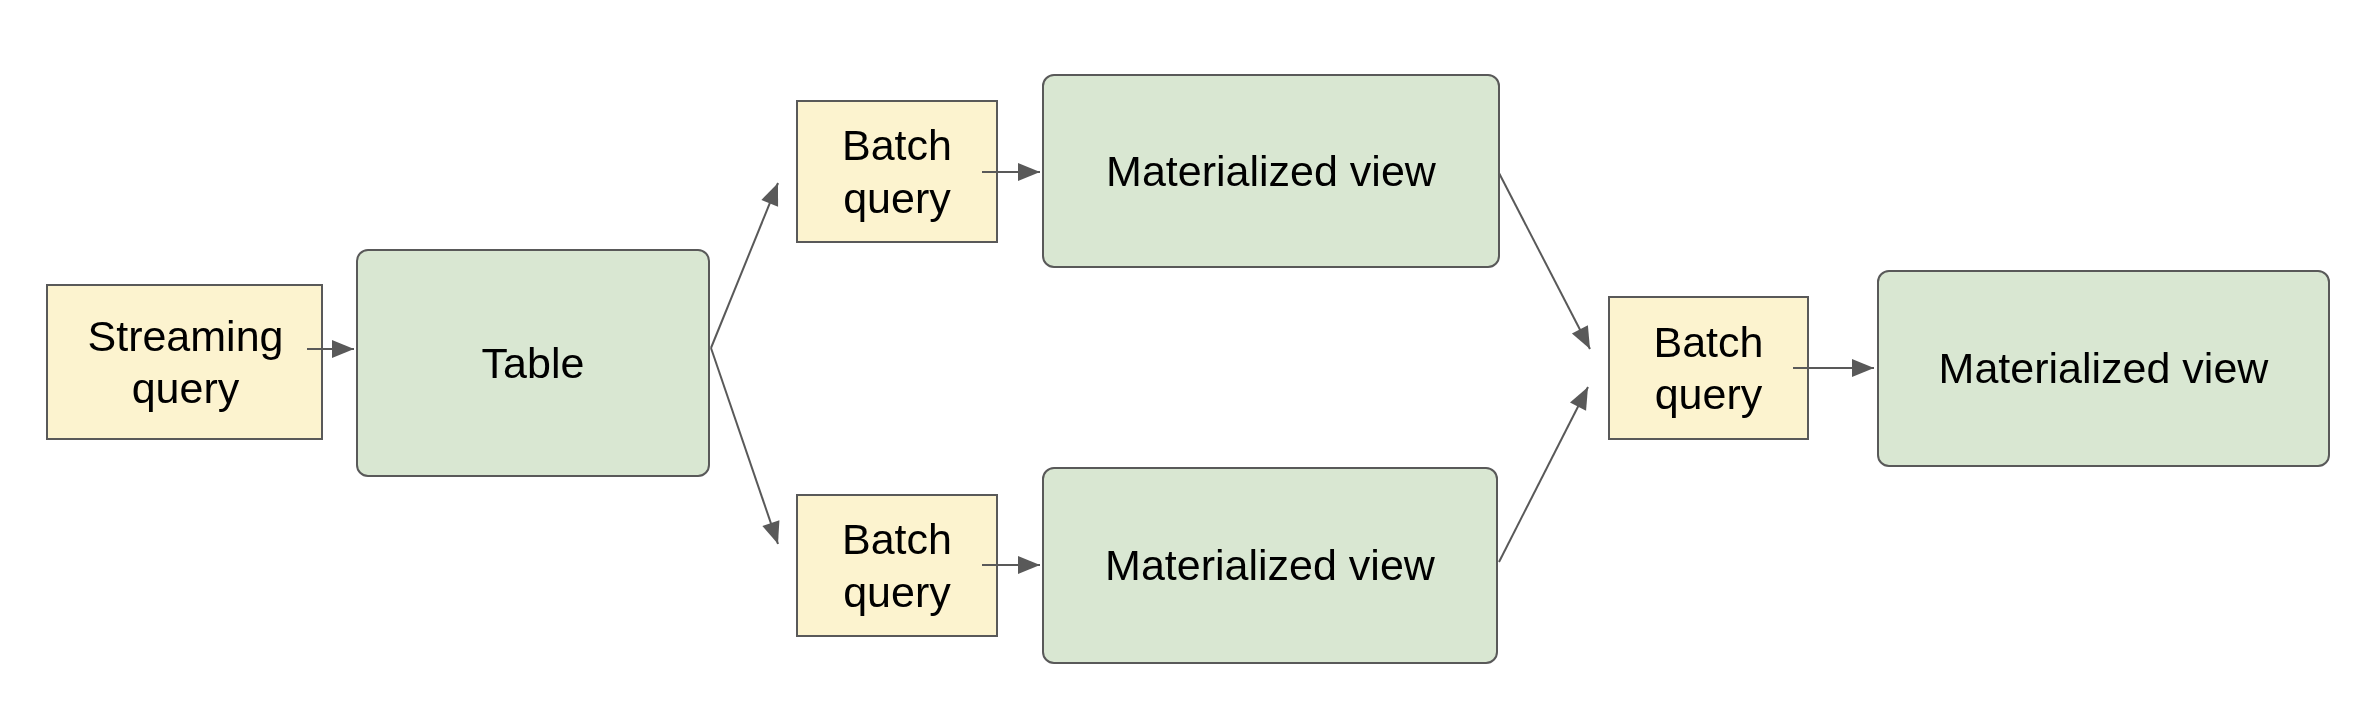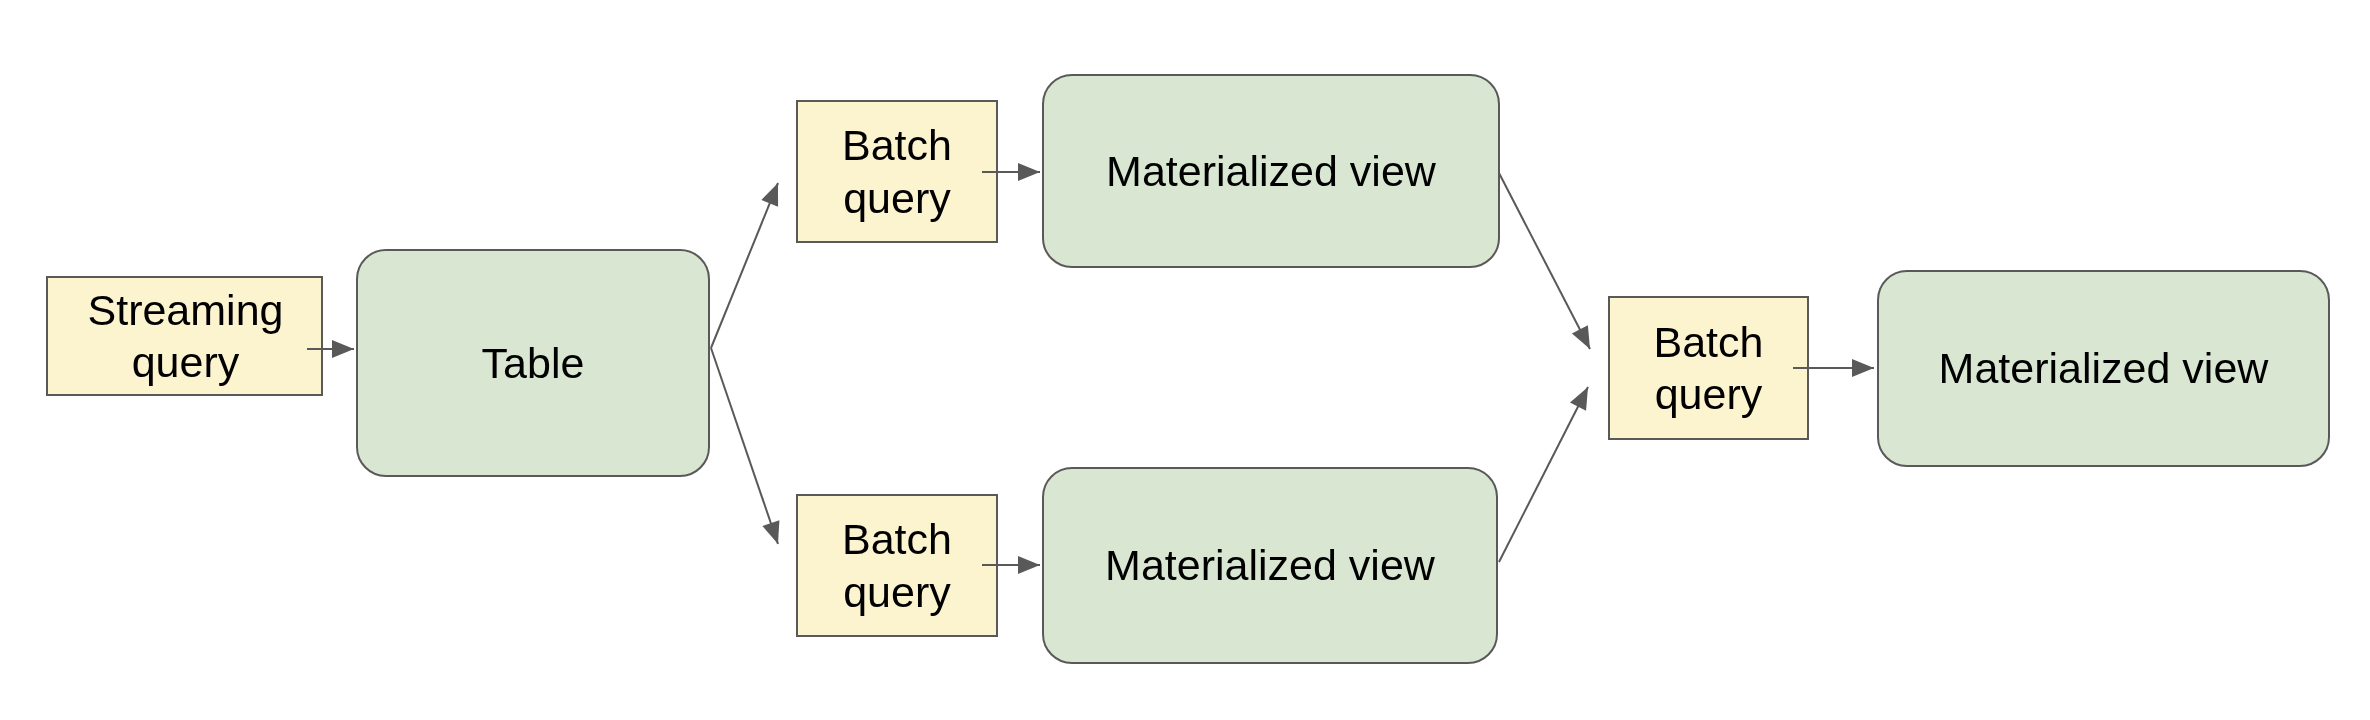--- a/index.html
+++ b/index.html
@@ -35,24 +35,24 @@
     justify-content: center;
     text-align: center;
     border: 2px solid var(--stroke);
     color: var(--text);
     font-size: 43px;
     line-height: 1.22;
     z-index: 1;
     padding: 0 14px;
   }
   .node.yellow { background: var(--query-fill); margin-left: 16px; }
-  .node.green  { background: var(--table-fill); border-radius: 30px; }
+  .node.green  { background: var(--table-fill); border-radius: 12px; }
 
   
-  #n-streaming   { left: 30px;   top: 276px; width: 277px; height: 120px; padding-left: 16px; }
+  #n-streaming   { left: 30px;   top: 284px; width: 277px; height: 156px; padding-left: 16px; }
   #n-table       { left: 356px;  top: 249px; width: 354px; height: 228px; }
   #n-batch-top   { left: 780px;  top: 100px; width: 202px; height: 143px; }
   #n-mv-top      { left: 1042px; top: 74px;  width: 458px; height: 194px; }
   #n-batch-bot   { left: 780px;  top: 494px; width: 202px; height: 143px; }
   #n-mv-bot      { left: 1042px; top: 467px; width: 456px; height: 197px; }
   #n-batch-right { left: 1592px; top: 296px; width: 201px; height: 144px; }
   #n-mv-final    { left: 1877px; top: 270px; width: 453px; height: 197px; }
 </style>
 </head>
 <body>

